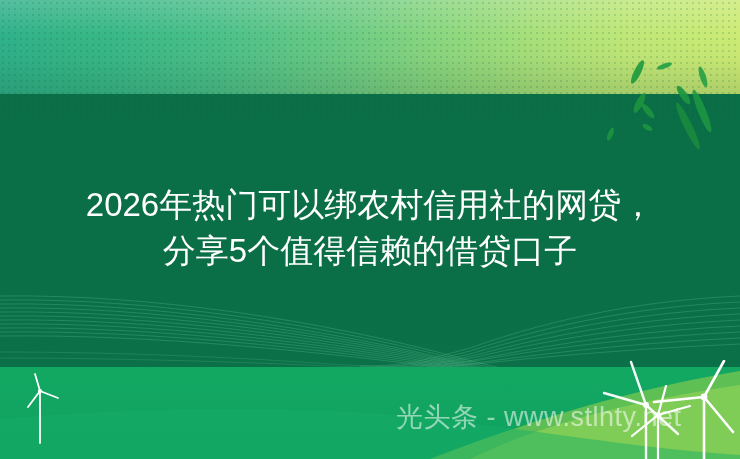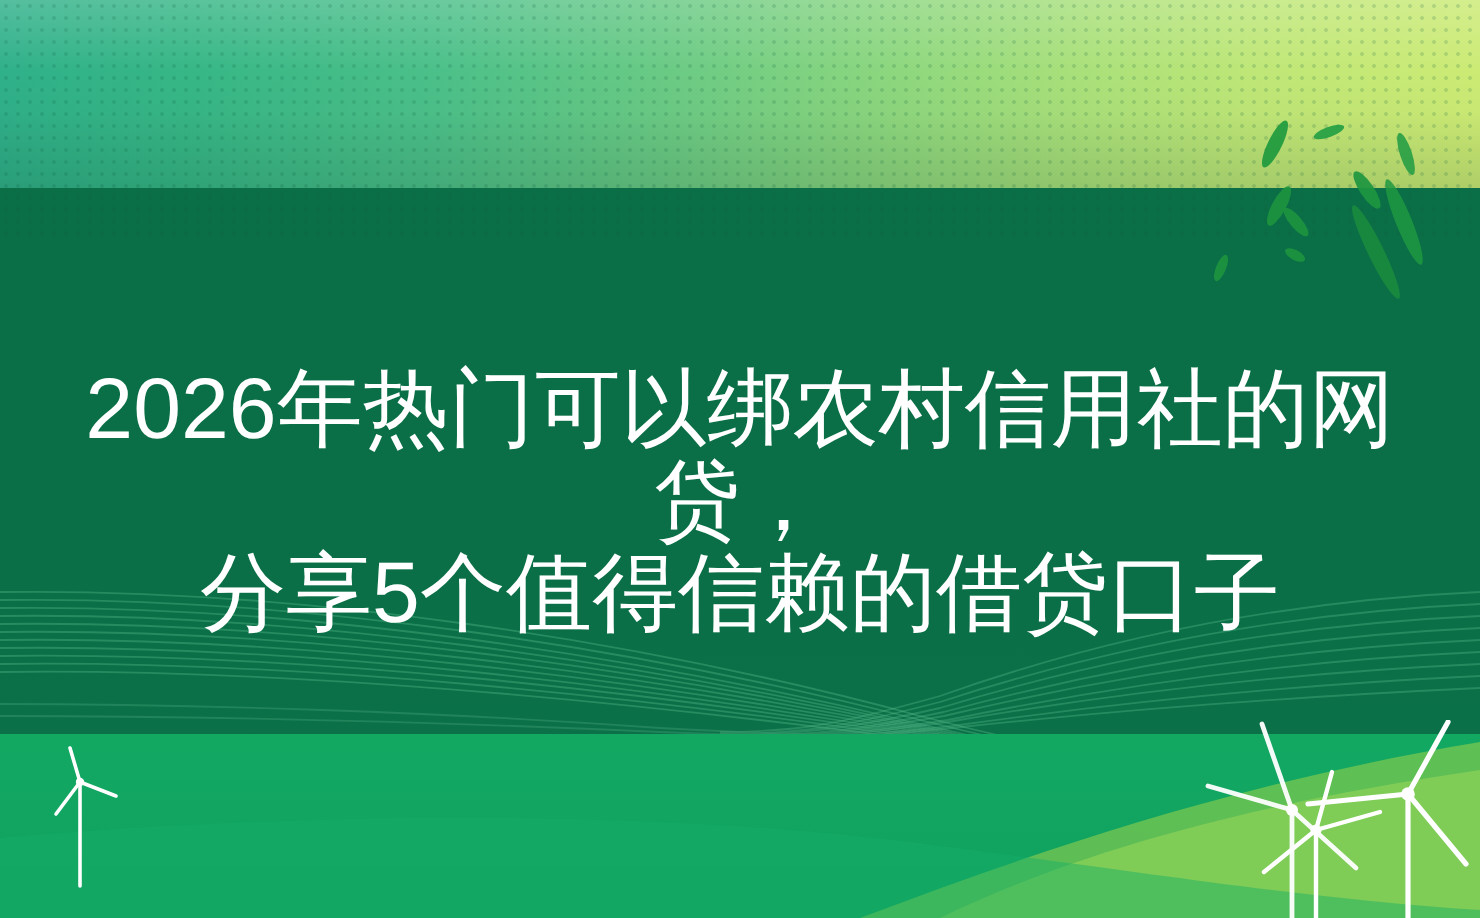--- a/index.html
+++ b/index.html
@@ -117,21 +117,21 @@
   }
 
   
   .title {
     position: absolute;
     left: 0;
     top: 182px;
     width: 740px;
     text-align: center;
     color: #ffffff;
-    font-size: 43px;
+    font-size: 33px;
     line-height: 46px;
     letter-spacing: 0px;
     font-family: "Liberation Sans", sans-serif;
     white-space: pre-line;
   }
 
   
   .watermark {
     position: absolute;
     left: 396px;
@@ -241,17 +241,18 @@
   <svg class="turbine" style="left:618px; top:384px;" width="105" height="75" viewBox="0 0 105 75">
     <g stroke="#ffffff" stroke-width="2.2" fill="none" stroke-linecap="round">
       <path d="M40,31 L40,75"></path>
       <path d="M40,31 L48,2"></path>
       <path d="M40,31 L72,22"></path>
       <path d="M40,31 L14,52"></path>
     </g>
     <circle cx="40" cy="31" r="2.8" fill="#ffffff"></circle>
   </svg>
 
+  <div class="watermark">光头条 - www.stlhty.net</div>
 
   <div class="title">2026年热门可以绑农村信用社的网贷，
 分享5个值得信赖的借贷口子</div>
 
 </div>
 
 </body></html>

